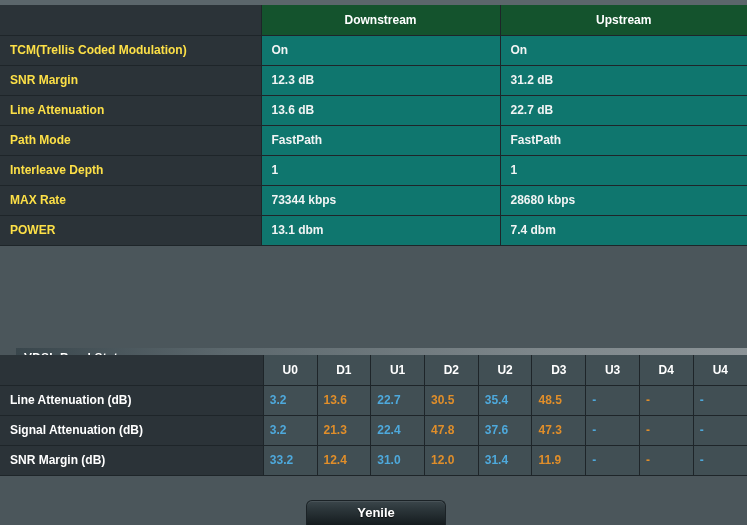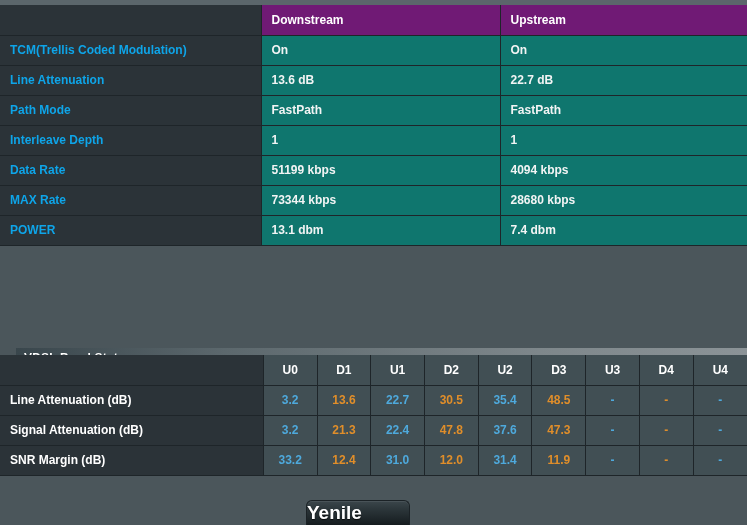--- a/index.html
+++ b/index.html
@@ -54,34 +54,34 @@
     font-size: 12px;
     font-weight: bold;
     vertical-align: middle;
     box-sizing: border-box;
     white-space: nowrap;
     overflow: hidden;
   }
 
   .status-table .lbl {
     background: #2b3338;
-    color: #0ea5e9;
+    color: #fde047;
     text-align: left;
   }
   .status-table .val {
     background: #0f766e;
     color: #f2f4f4;
     text-align: left;
   }
   .status-table thead .lbl {
     background: #2b3338;
   }
   .status-table thead .val {
-    background: #701a75;
-    text-align: left;
+    background: #14532d;
+    text-align: center;
     color: #ffffff;
   }
   .status-table tr:last-child td {
     border-bottom: 1px solid #1e2529;
   }
   .status-table td:last-child, .status-table th:last-child {
     border-right: none;
   }
 
   
@@ -135,52 +135,52 @@
     text-align: left;
     padding-left: 10px;
   }
   .band-table thead .b-hd {
     background: #414f54;
     color: #ffffff;
     text-align: center;
   }
   .band-table tbody .b-val {
     background: #414f54;
-    text-align: center;
+    text-align: left;
   }
   .band-table td:last-child, .band-table th:last-child {
     border-right: none;
   }
   .v-up   { color: #4ea9dc; }
   .v-down { color: #e08e2a; }
 
   
   .footer {
     position: absolute;
     top: 487px;
     left: 0;
     width: 747px;
     height: 38px;
     background: #4b565b;
   }
   .refresh-button {
     position: absolute;
     top: 13px;
     left: 306px;
-    width: 104px;
+    width: 140px;
     height: 26px;
     border: 1px solid #1b2226;
     border-bottom: none;
     border-radius: 6px 6px 0 0;
     background: linear-gradient(to bottom, #3b464b 0%, #2a3438 38%, #141a1d 100%);
     color: #ffffff;
     font-family: "Liberation Sans", sans-serif;
-    font-size: 19px;
+    font-size: 13px;
     font-weight: bold;
-    text-align: left;
+    text-align: center;
     line-height: 24px;
     box-sizing: border-box;
     text-shadow: 0 1px 1px rgba(0,0,0,0.8);
     cursor: pointer;
     box-shadow: inset 0 1px 0 rgba(255,255,255,0.08);
   }
 </style>
 </head>
 <body>
 
@@ -201,38 +201,38 @@
         <th class="val">Upstream</th>
       </tr>
     </thead>
     <tbody id="status-body">
         <tr>
           <td class="lbl">TCM(Trellis Coded Modulation)</td>
           <td class="val">On</td>
           <td class="val">On</td>
         </tr>
         <tr>
+          <td class="lbl">SNR Margin</td>
+          <td class="val">12.3 dB</td>
+          <td class="val">31.2 dB</td>
+        </tr>
+        <tr>
           <td class="lbl">Line Attenuation</td>
           <td class="val">13.6 dB</td>
           <td class="val">22.7 dB</td>
         </tr>
         <tr>
           <td class="lbl">Path Mode</td>
           <td class="val">FastPath</td>
           <td class="val">FastPath</td>
         </tr>
         <tr>
           <td class="lbl">Interleave Depth</td>
           <td class="val">1</td>
           <td class="val">1</td>
-        </tr>
-        <tr>
-          <td class="lbl">Data Rate</td>
-          <td class="val">51199 kbps</td>
-          <td class="val">4094 kbps</td>
         </tr>
         <tr>
           <td class="lbl">MAX Rate</td>
           <td class="val">73344 kbps</td>
           <td class="val">28680 kbps</td>
         </tr>
         <tr>
           <td class="lbl">POWER</td>
           <td class="val">13.1 dbm</td>
           <td class="val">7.4 dbm</td>

